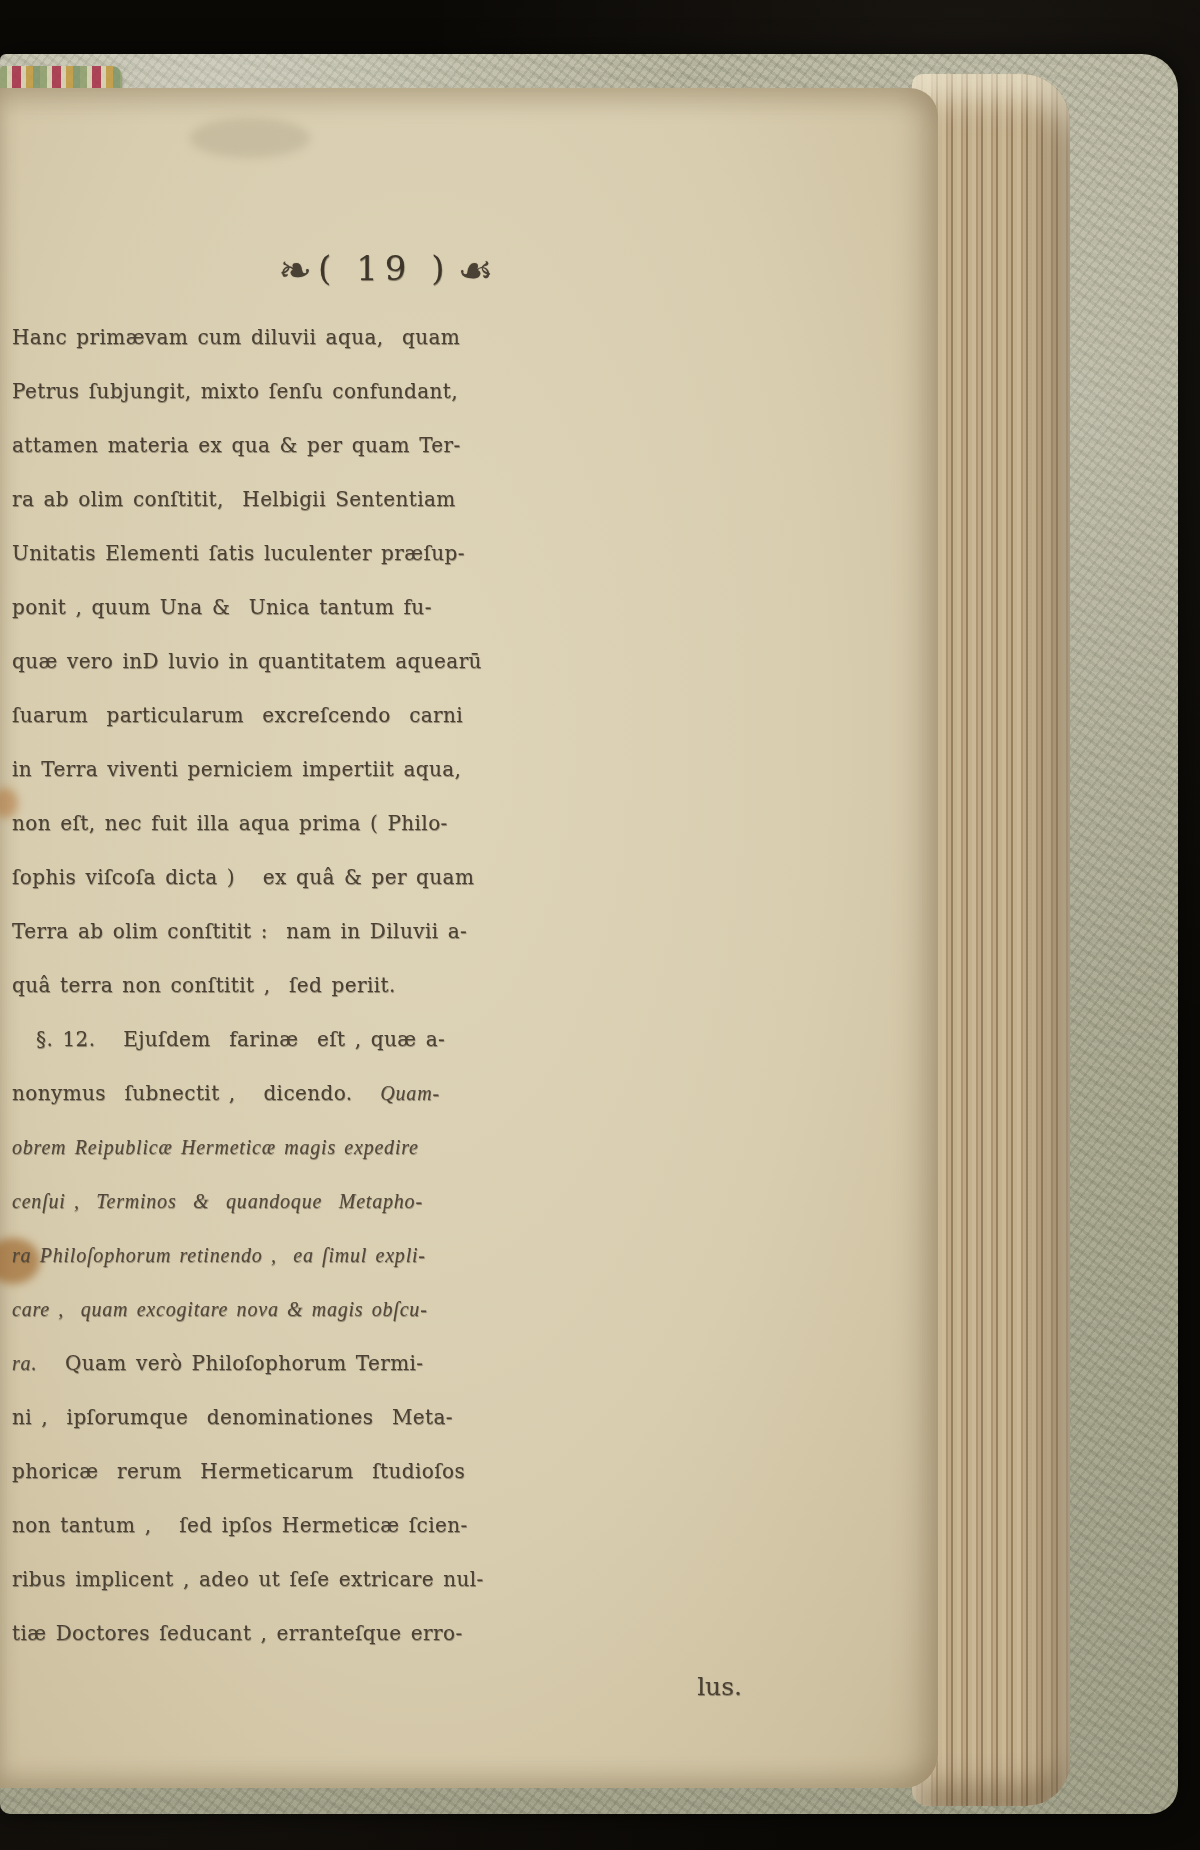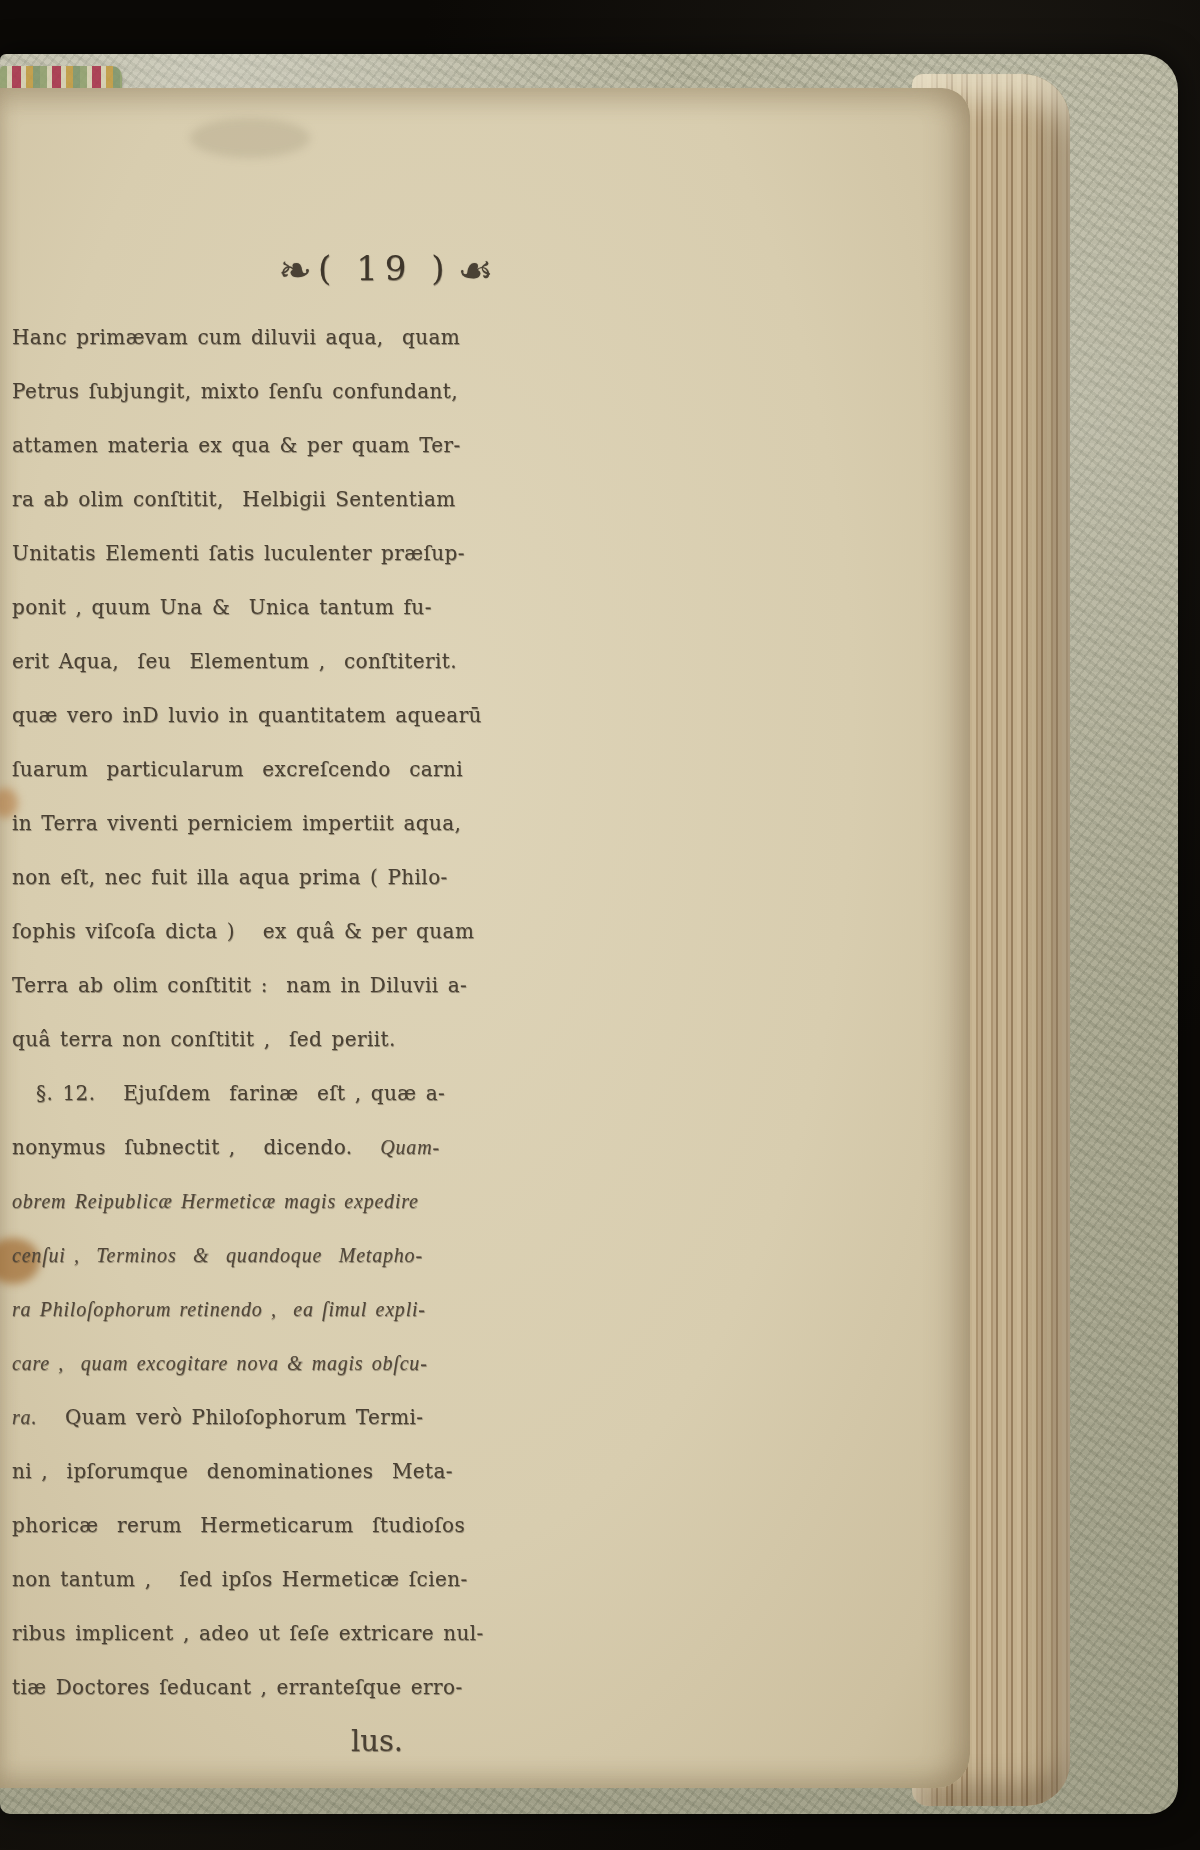--- a/index.html
+++ b/index.html
@@ -56,21 +56,20 @@
   .page{
     position:absolute;left:0;top:88px;width:938px;height:1700px;
     border-radius:0 28px 34px 0;
     background:
       radial-gradient(ellipse at 45% 38%, #ded4b8 0%, #d8cdaf 55%, #cdc0a0 88%, #c4b694 100%),
       #d6cbad;
     box-shadow:
       inset -20px 0 26px rgba(125,104,72,.30),
       inset 0 16px 20px rgba(125,104,72,.22),
       inset 0 -14px 18px rgba(125,104,72,.22);
-    padding-left: 32px;
   }
 
   
   .stain{position:absolute;border-radius:50%;filter:blur(4px);}
   .stain.s1{left:-14px;top:1150px;width:54px;height:46px;background:rgba(152,92,30,.6);}
   .stain.s2{left:-8px;top:700px;width:26px;height:30px;background:rgba(170,100,35,.45);}
   .stain.s3{left:190px;top:30px;width:120px;height:40px;background:rgba(120,110,85,.18);}
 
   .content{position:absolute;left:12px;top:150px;width:748px;}
 
@@ -90,22 +89,22 @@
 
   .text-block{margin-top:8px;}
   .line{
     font-size:20px;line-height:54px;color:#4a4134;white-space:pre;
     letter-spacing:.4px;word-spacing:2.5px;
     text-shadow:.5px .6px .7px rgba(64,53,40,.5);
   }
   .line.indent{padding-left:24px;}
   .line .it{font-style:italic;color:#51473a;letter-spacing:.8px;font-family:Liberation Serif, serif;}
   .catchword{
-    font-size:29px;line-height:54px;color:#4a4134;
-    text-align:center;padding-right:18px;
+    font-size:25px;line-height:54px;color:#4a4134;
+    text-align:right;padding-right:18px;
     text-shadow:.5px .6px .7px rgba(64,53,40,.5);
   }
 </style>
 </head>
 <body>
 
 <div class="scene">
 
   <div class="cover"></div>
   <div class="headband"></div>
@@ -119,21 +118,20 @@
     <div class="content">
       <div class="page-header"><span class="orn">❧</span><span class="num">( 19 )</span><span class="orn">☙</span></div>
 
       <div class="text-block">
           <div class="line"><span class="ro">Hanc primævam cum diluvii aqua,  quam</span></div>
           <div class="line"><span class="ro">Petrus ſubjungit, mixto ſenſu confundant,</span></div>
           <div class="line"><span class="ro">attamen materia ex qua &amp; per quam Ter-</span></div>
           <div class="line"><span class="ro">ra ab olim conſtitit,  Helbigii Sententiam</span></div>
           <div class="line"><span class="ro">Unitatis Elementi ſatis luculenter præſup-</span></div>
           <div class="line"><span class="ro">ponit , quum Una &amp;  Unica tantum fu-</span></div>
-          <div class="line"><span class="ro">erit Aqua,  ſeu  Elementum ,  conſtiterit.</span></div>
           <div class="line"><span class="ro">quæ vero inD luvio in quantitatem aquearū</span></div>
           <div class="line"><span class="ro">ſuarum  particularum  excreſcendo  carni</span></div>
           <div class="line"><span class="ro">in Terra viventi perniciem impertiit aqua,</span></div>
           <div class="line"><span class="ro">non eſt, nec fuit illa aqua prima ( Philo-</span></div>
           <div class="line"><span class="ro">ſophis viſcoſa dicta )   ex quâ &amp; per quam</span></div>
           <div class="line"><span class="ro">Terra ab olim conſtitit :  nam in Diluvii a-</span></div>
           <div class="line"><span class="ro">quâ terra non conſtitit ,  ſed periit.</span></div>
           <div class="line indent"><span class="ro">§. 12.   Ejuſdem  farinæ  eſt , quæ a-</span></div>
           <div class="line"><span class="ro">nonymus  ſubnectit ,   dicendo.   </span><span class="it">Quam-</span></div>
           <div class="line"><span class="it">obrem Reipublicæ Hermeticæ magis expedire</span></div>

